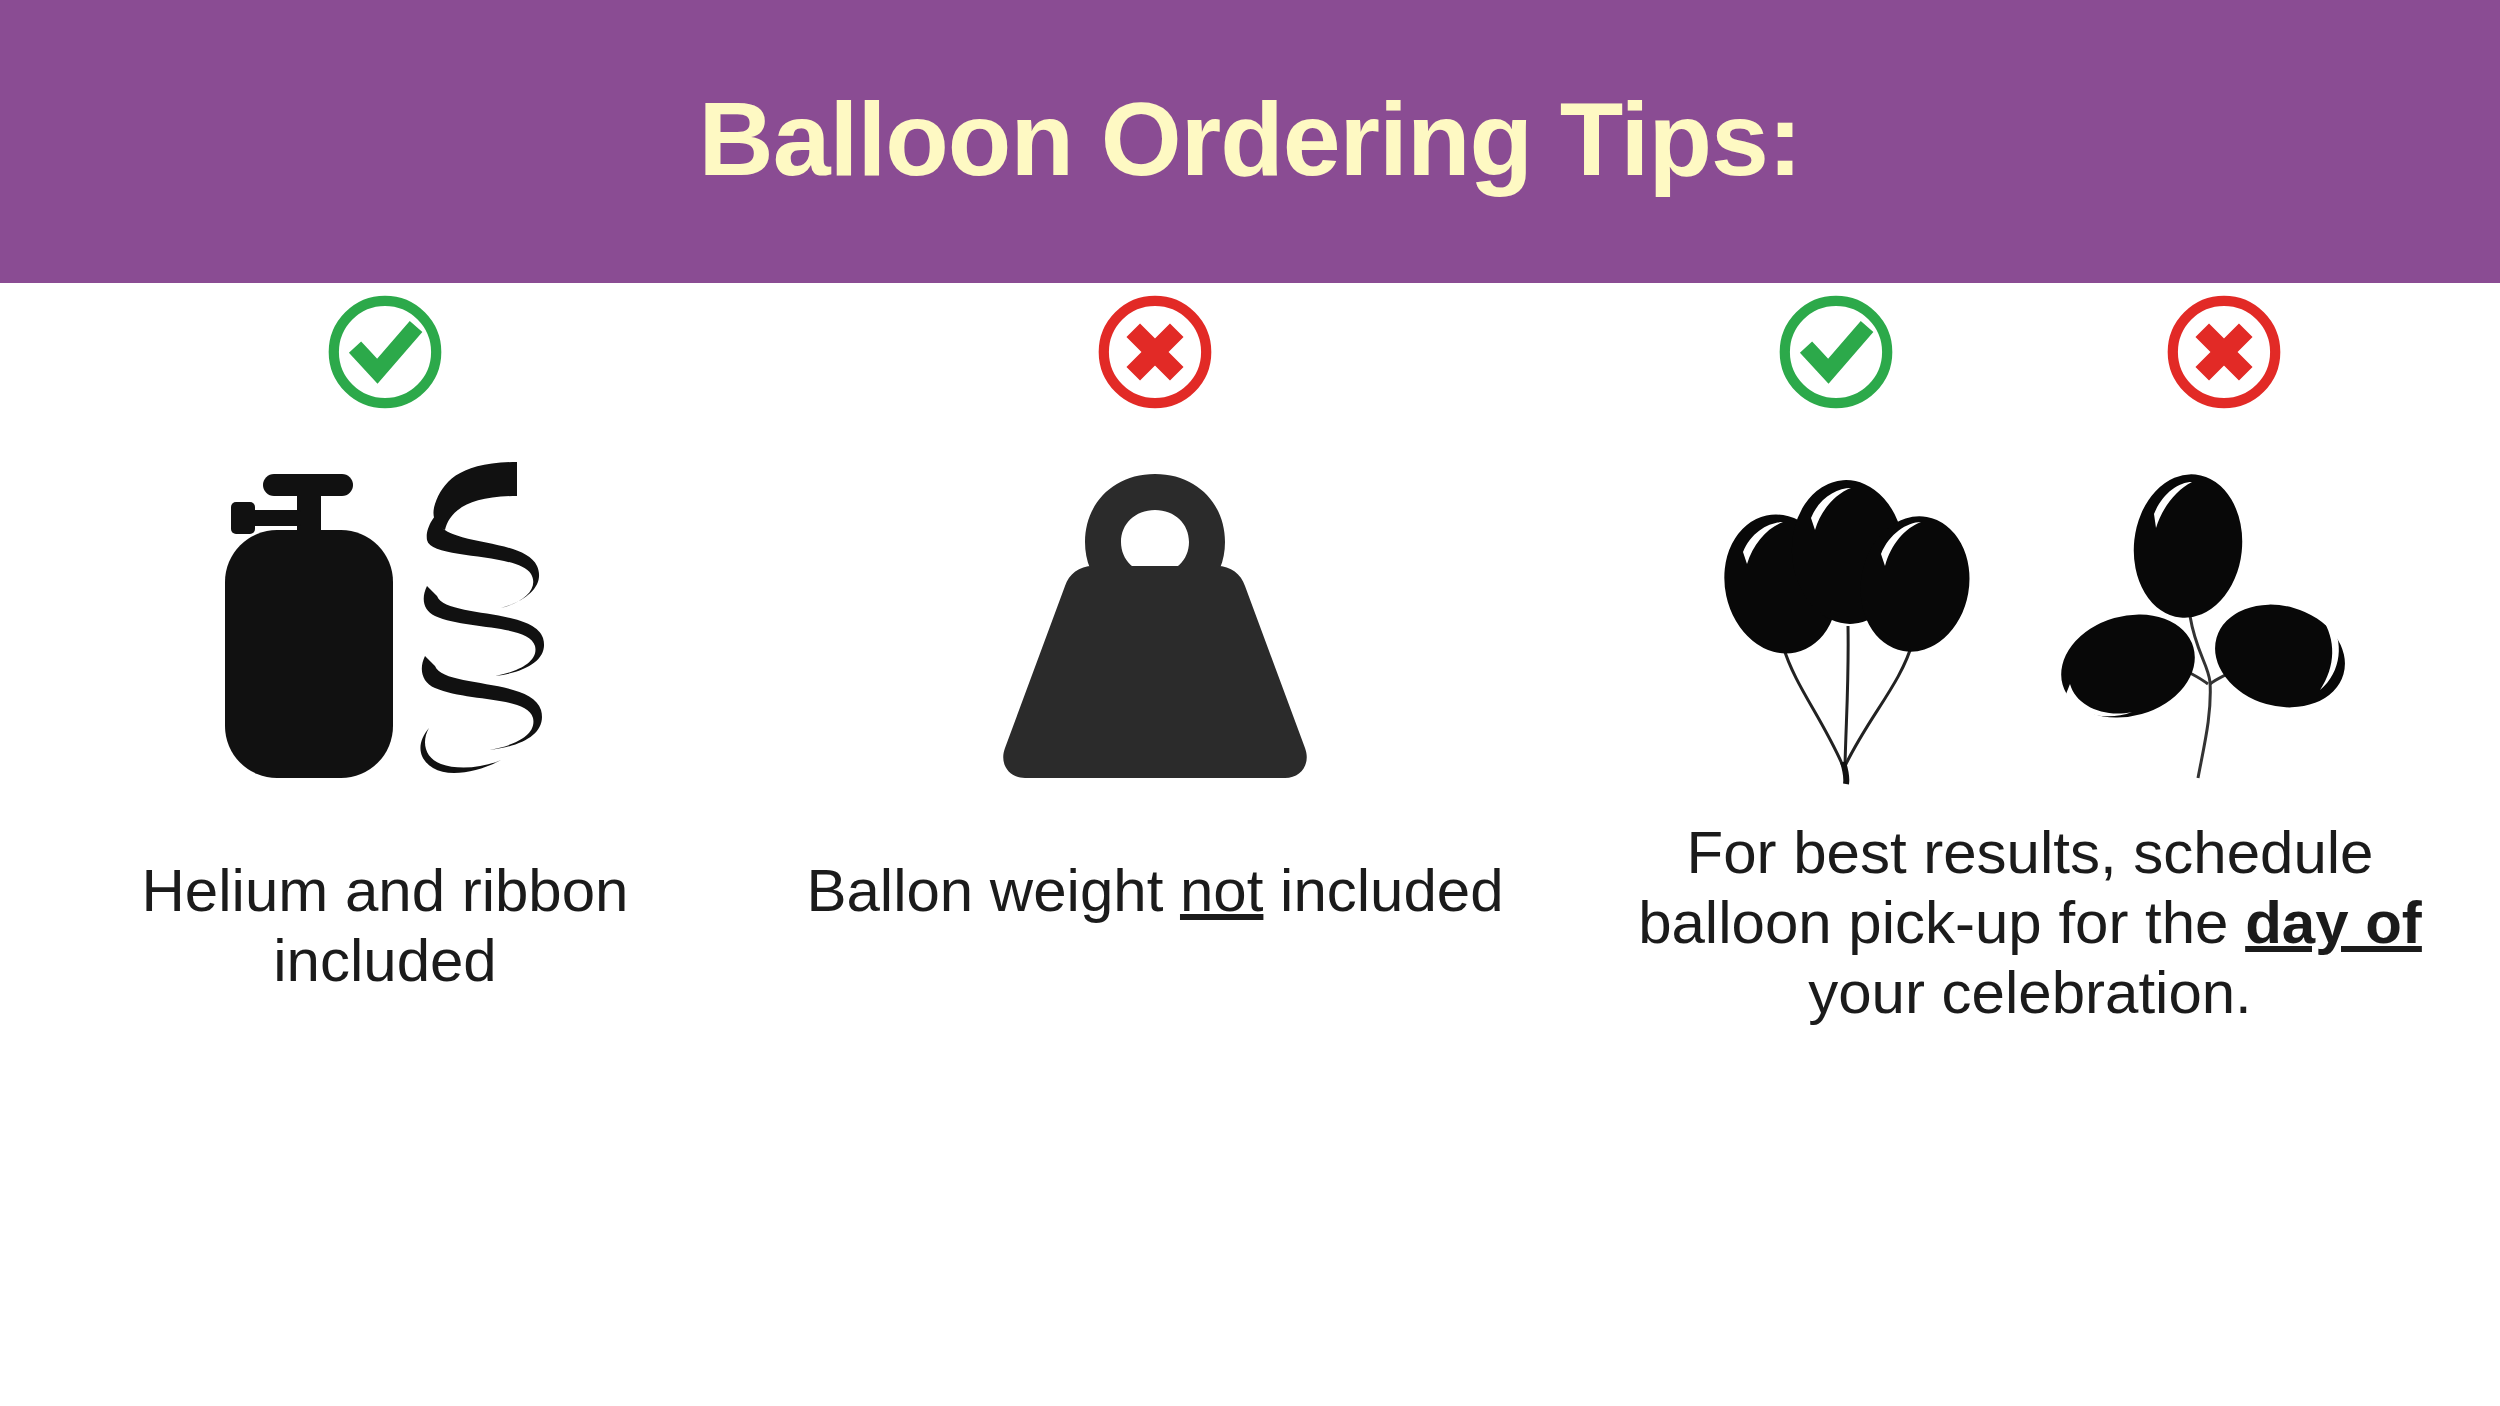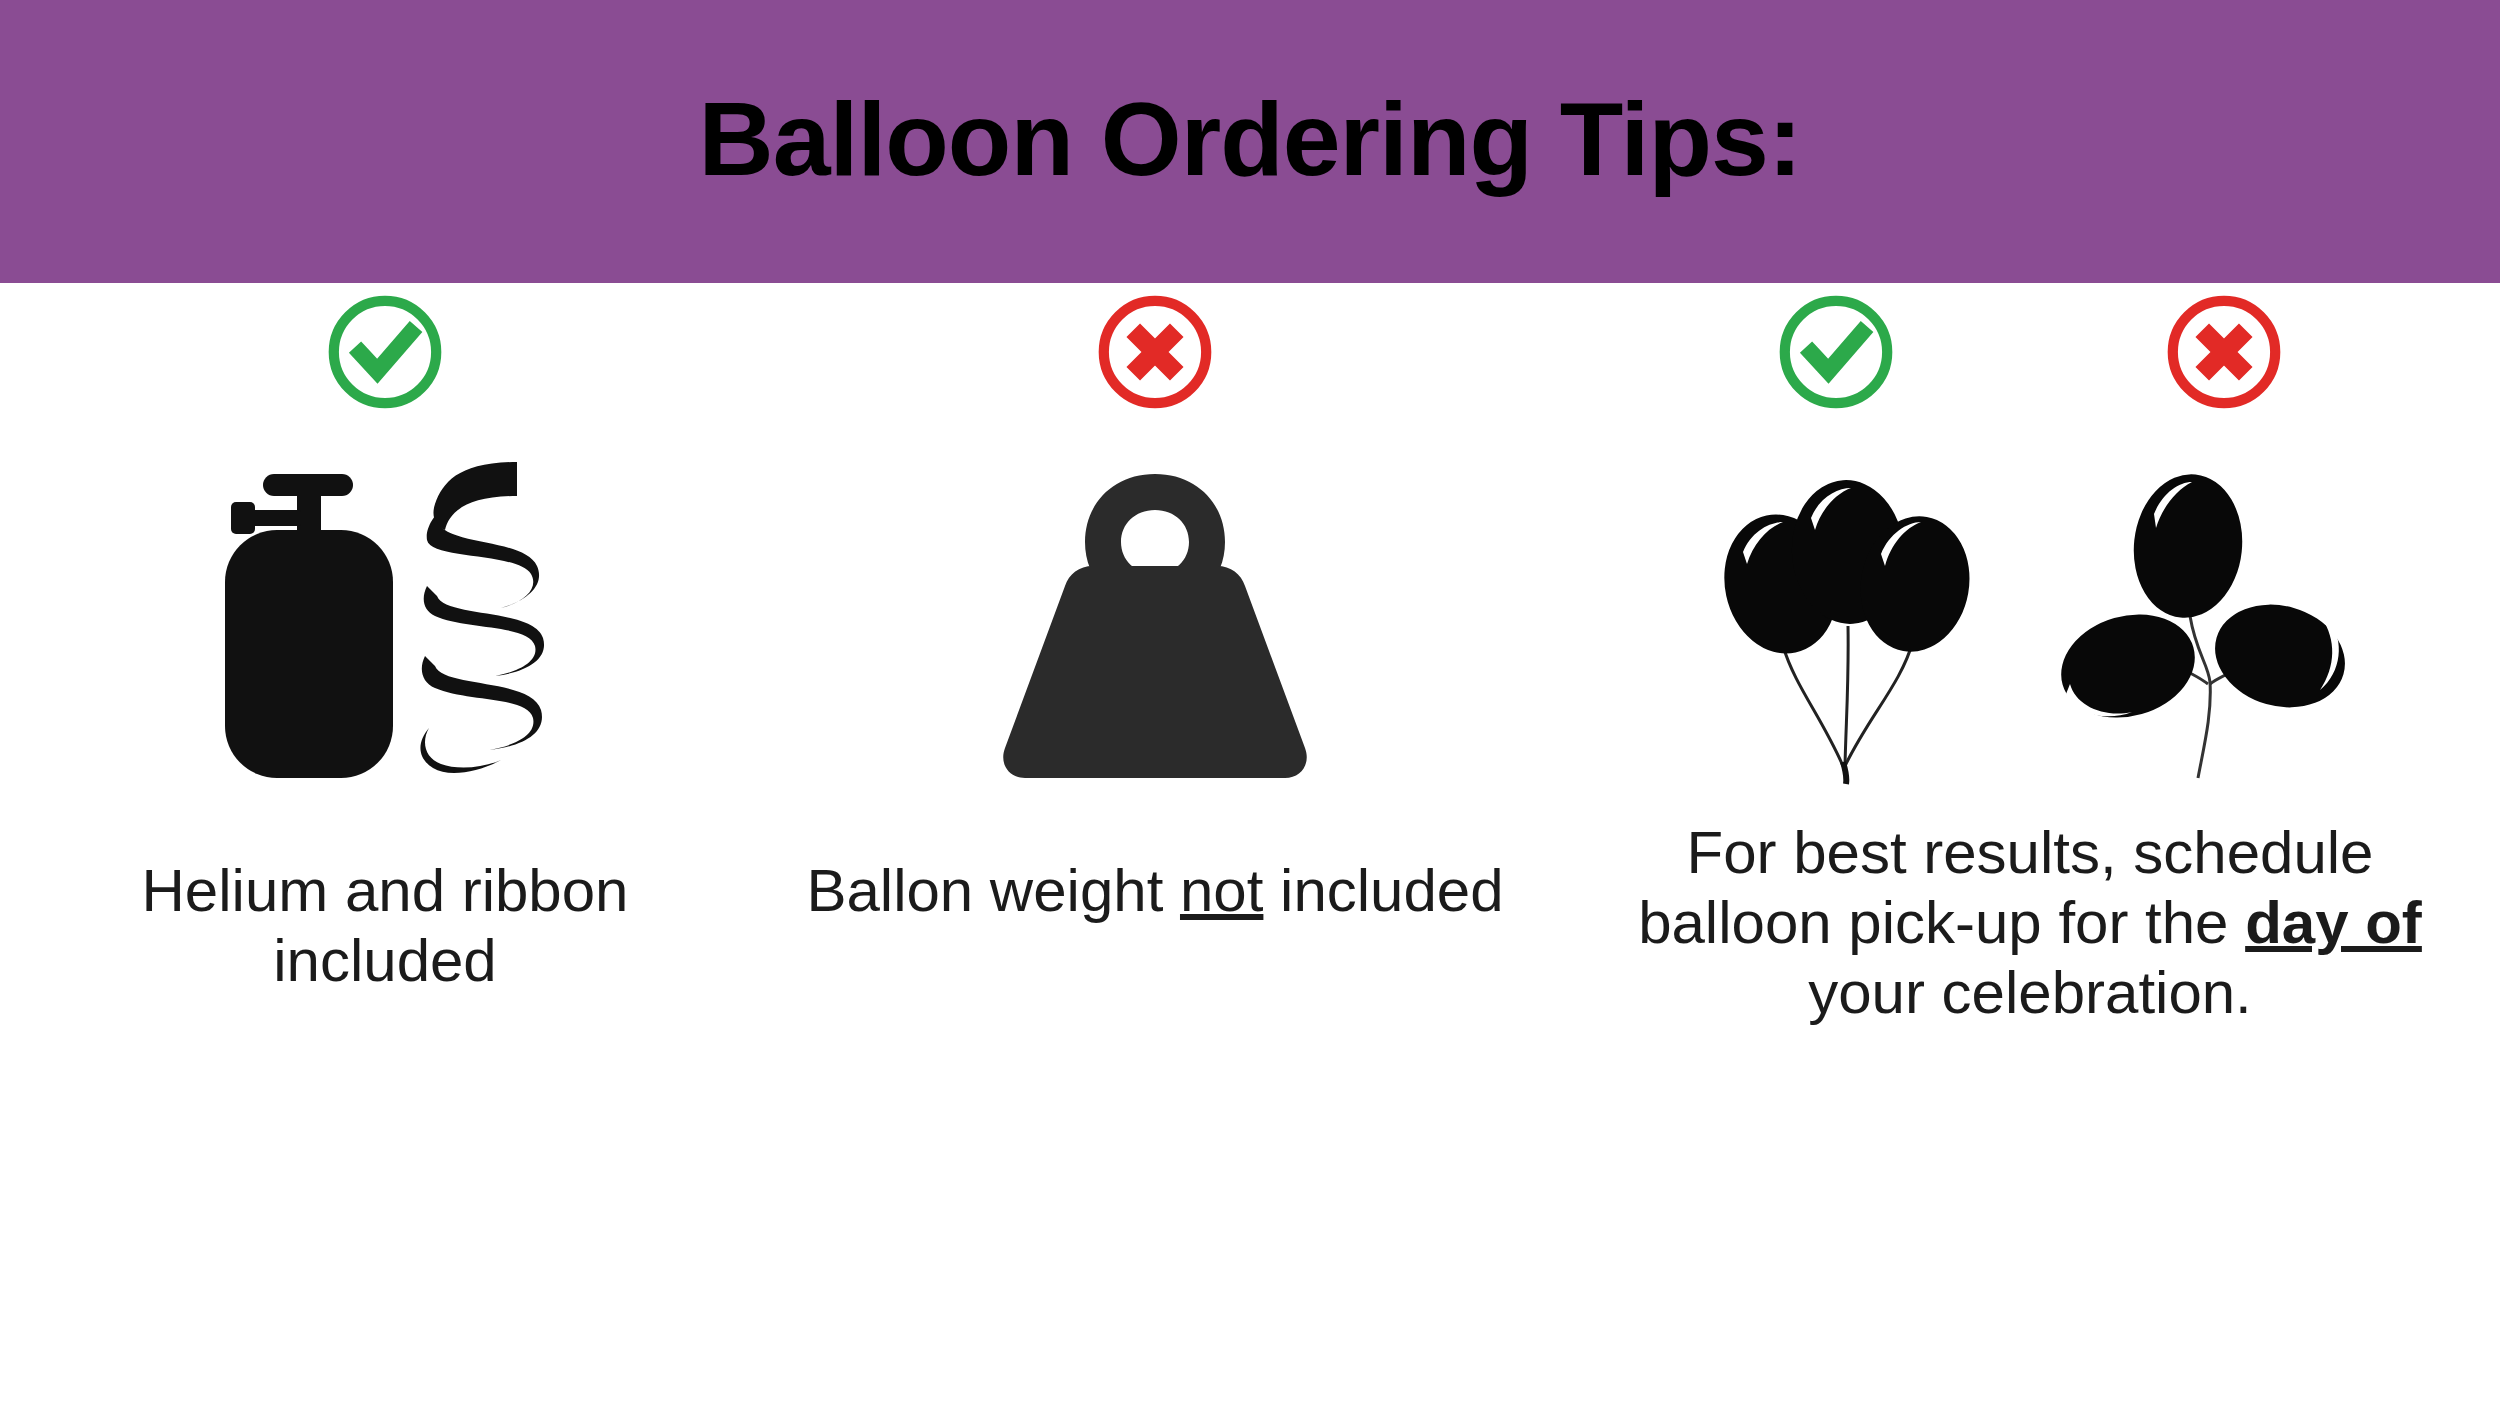--- a/index.html
+++ b/index.html
@@ -22,21 +22,21 @@
     top: 0;
     width: 2500px;
     height: 283px;
     background: #8a4c93;
     display: flex;
     align-items: center;
     justify-content: center;
     box-sizing: border-box;
   }
   .header-title {
-    color: #000000;
+    color: #fef9c3;
     font-size: 104px;
     font-weight: bold;
     letter-spacing: -1px;
     line-height: 1;
     white-space: nowrap;
     margin: 0;
     padding-bottom: 6px;
     font-family: "Liberation Sans", sans-serif;
   }
 

